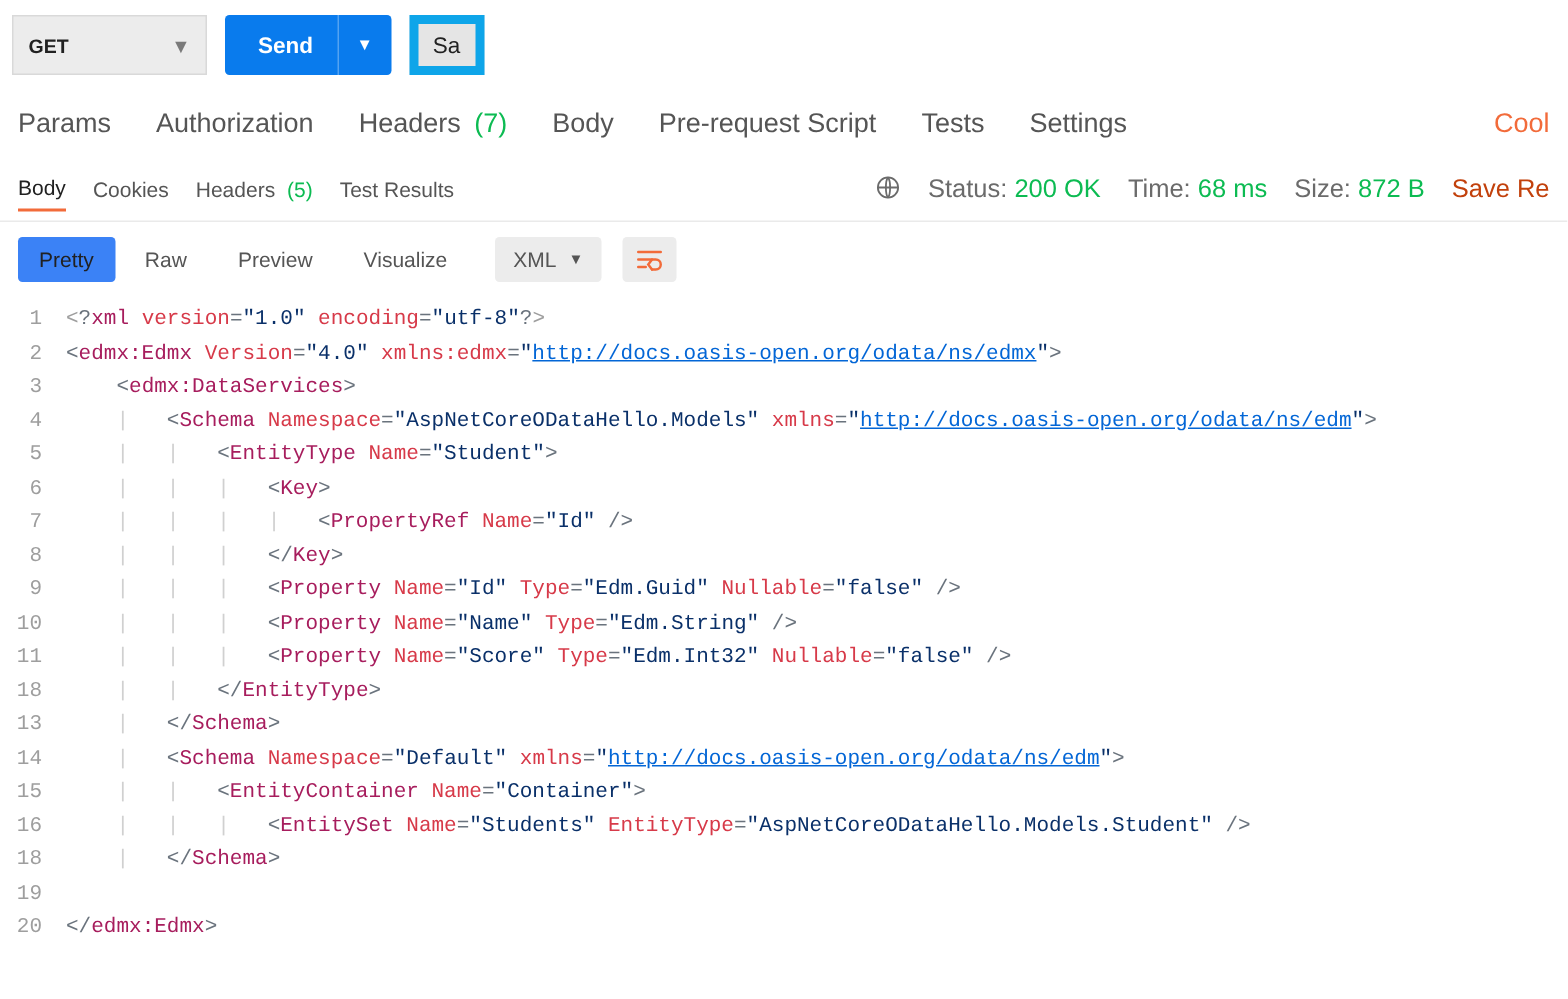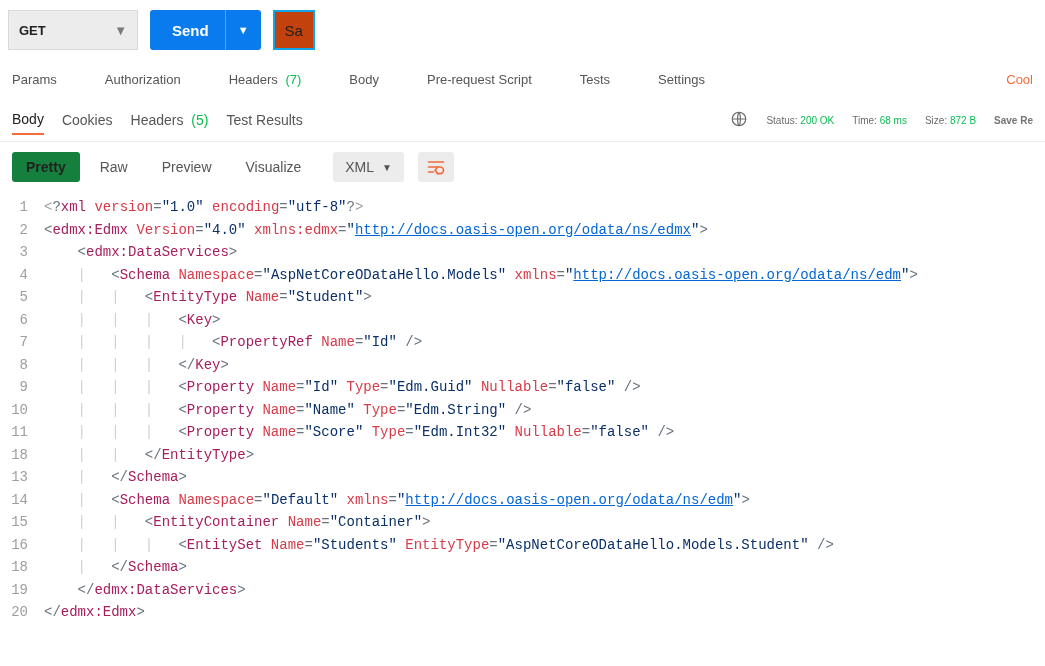--- a/index.html
+++ b/index.html
@@ -5,42 +5,42 @@
   * { box-sizing: border-box; margin: 0; padding: 0; }
   body { font-family: -apple-system, BlinkMacSystemFont, "Segoe UI", Arial, sans-serif; font-size: 13px; color: #212121; background: #fff; width: 1045px; height: 666px; overflow: hidden; }
 
   .request-bar { display: flex; align-items: center; gap: 12px; padding: 10px 8px 4px 8px; }
   .method-select { display: flex; align-items: center; justify-content: space-between; padding: 0 10px; height: 40px; width: 130px; background: #ececec; border: 1px solid #d9d9d9; border-radius: 0; font-size: 13px; font-weight: 600; color: #212121; }
   .method-select .chev { color: #7a7a7a; }
   .url-wrap { flex: 1; height: 40px; background: #ececec; border: 1px solid #d9d9d9; display: flex; align-items: center; padding: 0 12px; border-left: none; margin-left: -12px; }
   .url-input { width: 280px; height: 30px; border: 2px solid #e46b3d; border-radius: 15px; padding: 0 12px; font-size: 13px; color: #4a4a4a; background: #ececec; }
   .send-btn { display: flex; align-items: center; background: #097bed; color: #fff; border-radius: 3px; height: 40px; padding: 0 0 0 22px; font-size: 15px; font-weight: 600; gap: 16px; }
   .send-btn .divider-chev { border-left: 1px solid rgba(255,255,255,0.3); height: 40px; display: flex; align-items: center; padding: 0 12px; }
-  .save-partial { height: 40px; border: 2px solid #0ea5e9; background: #c2410c; display: flex; align-items: center; padding: 0 10px; color: #212121; font-size: 15px; }
+  .save-partial { height: 40px; border: 6px solid #0ea5e9; background: #e5e5e5; display: flex; align-items: center; padding: 0 10px; color: #212121; font-size: 15px; }
 
-  .req-tabs { display: flex; align-items: center; gap: 48px; padding: 18px 12px 12px 12px; font-size: 13px; color: #555; }
+  .req-tabs { display: flex; align-items: center; gap: 30px; padding: 18px 12px 12px 12px; font-size: 18px; color: #555; }
   .req-tabs .rtab { cursor: pointer; }
   .req-tabs .rtab .count { color: #0cbb52; margin-left: 4px; }
   .req-tabs .spacer { flex: 1; }
   .req-tabs .cookies-link { color: #f26b3a; margin-left: 25px; }
 
   .res-header { display: flex; align-items: center; gap: 18px; padding: 6px 12px; font-size: 14px; color: #555; border-bottom: 1px solid #eaeaea; }
   .res-header .restab { padding: 6px 0; cursor: pointer; }
   .res-header .restab.active { color: #212121; border-bottom: 2px solid #f26b3a; font-weight: 500; }
   .res-header .restab .count { color: #0cbb52; margin-left: 4px; }
   .res-header .spacer { flex: 1; }
-  .res-meta { display: flex; gap: 18px; font-size: 10px; color: #6b6b6b; }
+  .res-meta { display: flex; gap: 18px; font-size: 17px; color: #6b6b6b; }
   .res-meta .k { color: #6b6b6b; }
   .res-meta .green { color: #0cbb52; }
-  .res-meta .save-res { color: #737373; font-weight: 700; }
+  .res-meta .save-res { color: #c2410c; font-weight: 400; }
   .globe-icon { width: 18px; height: 18px; }
 
   .res-toolbar { display: flex; align-items: center; gap: 6px; padding: 10px 12px; }
   .viewtab { padding: 7px 14px; font-size: 14px; color: #555; border-radius: 3px; cursor: pointer; }
-  .viewtab.active { background: #15803d; color: #212121; font-weight: 700; }
+  .viewtab.active { background: #3b82f6; color: #212121; font-weight: 400; }
   .fmt-select { display: flex; align-items: center; gap: 8px; padding: 7px 12px; background: #ececec; border-radius: 3px; font-size: 14px; color: #555; margin-left: 12px; }
   .wrap-icon-btn { padding: 6px 8px; background: #ececec; border-radius: 3px; margin-left: 8px; }
   .wrap-icon-btn svg { display: block; }
 
   .code-area { font-family: Consolas, "Courier New", monospace; font-size: 14px; line-height: 22.5px; padding: 4px 0 4px 0; overflow: auto; height: 480px; }
   .code-line { display: flex; align-items: flex-start; white-space: pre; }
   .gutter { width: 38px; text-align: right; color: #9e9e9e; padding-right: 10px; user-select: none; flex-shrink: 0; }
   .codecell { padding-left: 6px; }
   .pipe-guide { color: #d0d0d0; }
 
@@ -166,16 +166,16 @@
 
   <div class="code-line"><span class="gutter">14</span><span class="codecell"><span class="pipe-guide">    |   </span><span class="t-g">&lt;</span><span class="t-b">Schema</span> <span class="t-r">Namespace</span><span class="t-g">=</span><span class="t-s">"Default"</span> <span class="t-r">xmlns</span><span class="t-g">=</span><span class="t-s">"</span><span class="t-l">http://docs.oasis-open.org/odata/ns/edm</span><span class="t-s">"</span><span class="t-g">&gt;</span></span></div>
 
   <div class="code-line"><span class="gutter">15</span><span class="codecell"><span class="pipe-guide">    |   |   </span><span class="t-g">&lt;</span><span class="t-b">EntityContainer</span> <span class="t-r">Name</span><span class="t-g">=</span><span class="t-s">"Container"</span><span class="t-g">&gt;</span></span></div>
 
   <div class="code-line"><span class="gutter">16</span><span class="codecell"><span class="pipe-guide">    |   |   |   </span><span class="t-g">&lt;</span><span class="t-b">EntitySet</span> <span class="t-r">Name</span><span class="t-g">=</span><span class="t-s">"Students"</span> <span class="t-r">EntityType</span><span class="t-g">=</span><span class="t-s">"AspNetCoreODataHello.Models.Student"</span> <span class="t-g">/&gt;</span></span></div>
 
 
   <div class="code-line"><span class="gutter">18</span><span class="codecell"><span class="pipe-guide">    |   </span><span class="t-g">&lt;/</span><span class="t-b">Schema</span><span class="t-g">&gt;</span></span></div>
 
-  <div class="code-line"><span class="gutter">19</span><span class="codecell"><span class="pipe-guide">    </span><span class="t-g">&lt;/</span><span class="t-b">edmx:DataServices</span><span class="t-g">&gt;</span></span></div>
+  <div class="code-line"><span class="gutter">19</span></div>
 
   <div class="code-line"><span class="gutter">20</span><span class="codecell"><span class="t-g">&lt;/</span><span class="t-b">edmx:Edmx</span><span class="t-g">&gt;</span></span></div>
 </div>
 
 </body></html>

